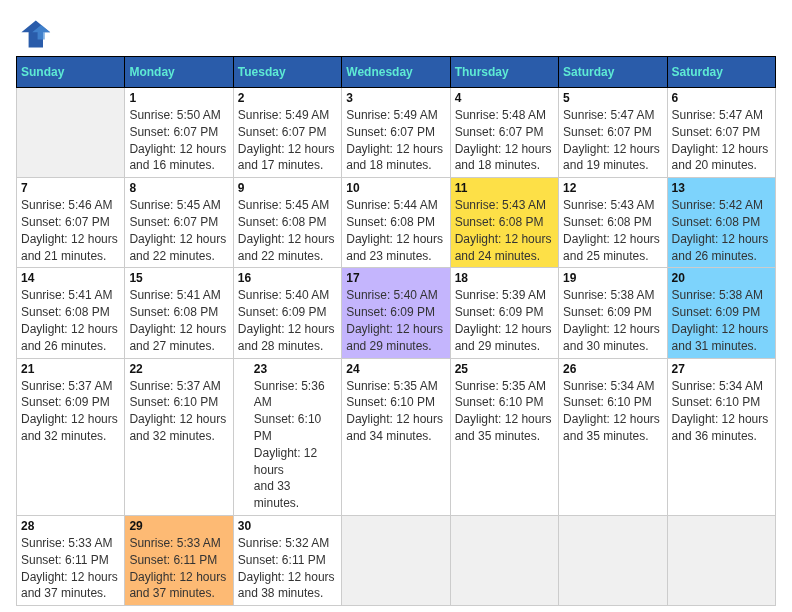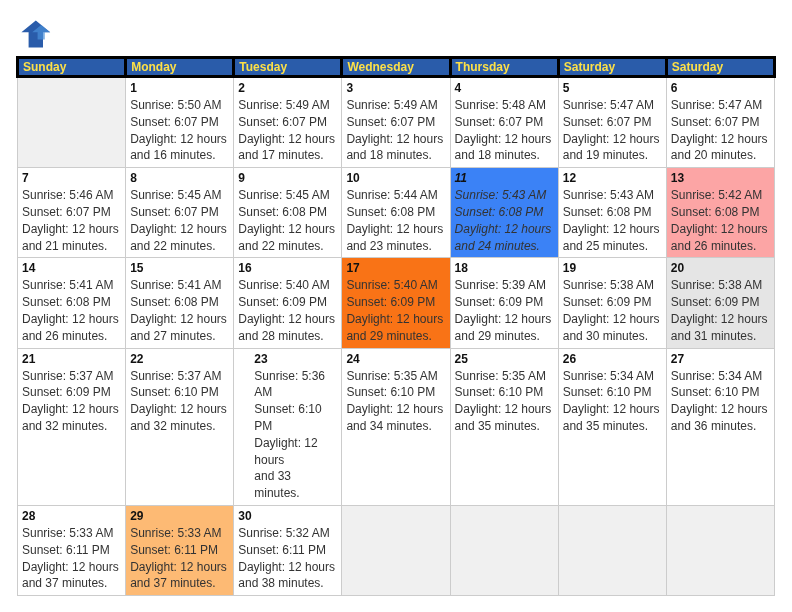--- a/index.html
+++ b/index.html
@@ -37,26 +37,26 @@
       font-size: 14px;
       color: #333;
     }
     table {
       width: 100%;
       border-collapse: collapse;
       table-layout: fixed;
     }
     th {
       background: #2a5caa;
-      color: #fde047;
+      color: #5eead4;
       font-size: 12px;
       font-weight: bold;
-      padding: 1px 4px;
+      padding: 8px 4px;
       text-align: left;
-      border: 3px solid #000000;
+      border: 1px solid #000000;
     }
     td {
       border: 1px solid #ccc;
       vertical-align: top;
       padding: 3px 4px;
       font-size: 10px;
       color: #222;
       height: 88px;
     }
     .day-num {
@@ -148,59 +148,59 @@
           <div class="cell-content">Sunrise: 5:45 AM<br>Sunset: 6:07 PM<br>Daylight: 12 hours<br>and 22 minutes.</div>
         </td>
         <td style="background: rgb(255, 255, 255);">
           <span class="day-num">9</span>
           <div class="cell-content">Sunrise: 5:45 AM<br>Sunset: 6:08 PM<br>Daylight: 12 hours<br>and 22 minutes.</div>
         </td>
         <td style="background: rgb(255, 255, 255);">
           <span class="day-num">10</span>
           <div class="cell-content">Sunrise: 5:44 AM<br>Sunset: 6:08 PM<br>Daylight: 12 hours<br>and 23 minutes.</div>
         </td>
-        <td style="background: #3b82f6; font-style: italic;">
+        <td style="background: #fde047;">
           <span class="day-num">11</span>
           <div class="cell-content">Sunrise: 5:43 AM<br>Sunset: 6:08 PM<br>Daylight: 12 hours<br>and 24 minutes.</div>
         </td>
         <td style="background: rgb(255, 255, 255);">
           <span class="day-num">12</span>
           <div class="cell-content">Sunrise: 5:43 AM<br>Sunset: 6:08 PM<br>Daylight: 12 hours<br>and 25 minutes.</div>
         </td>
-        <td style="background: #fca5a5;">
+        <td style="background: #7dd3fc;">
           <span class="day-num">13</span>
           <div class="cell-content">Sunrise: 5:42 AM<br>Sunset: 6:08 PM<br>Daylight: 12 hours<br>and 26 minutes.</div>
         </td>
       </tr>
       <tr>
         <td style="background: rgb(255, 255, 255);">
           <span class="day-num">14</span>
           <div class="cell-content">Sunrise: 5:41 AM<br>Sunset: 6:08 PM<br>Daylight: 12 hours<br>and 26 minutes.</div>
         </td>
         <td style="background: rgb(255, 255, 255);">
           <span class="day-num">15</span>
           <div class="cell-content">Sunrise: 5:41 AM<br>Sunset: 6:08 PM<br>Daylight: 12 hours<br>and 27 minutes.</div>
         </td>
         <td style="background: rgb(255, 255, 255);">
           <span class="day-num">16</span>
           <div class="cell-content">Sunrise: 5:40 AM<br>Sunset: 6:09 PM<br>Daylight: 12 hours<br>and 28 minutes.</div>
         </td>
-        <td style="background: #f97316;">
+        <td style="background: #c4b5fd;">
           <span class="day-num">17</span>
           <div class="cell-content">Sunrise: 5:40 AM<br>Sunset: 6:09 PM<br>Daylight: 12 hours<br>and 29 minutes.</div>
         </td>
         <td style="background: rgb(255, 255, 255);">
           <span class="day-num">18</span>
           <div class="cell-content">Sunrise: 5:39 AM<br>Sunset: 6:09 PM<br>Daylight: 12 hours<br>and 29 minutes.</div>
         </td>
         <td style="background: rgb(255, 255, 255);">
           <span class="day-num">19</span>
           <div class="cell-content">Sunrise: 5:38 AM<br>Sunset: 6:09 PM<br>Daylight: 12 hours<br>and 30 minutes.</div>
         </td>
-        <td style="background: #e5e5e5;">
+        <td style="background: #7dd3fc;">
           <span class="day-num">20</span>
           <div class="cell-content">Sunrise: 5:38 AM<br>Sunset: 6:09 PM<br>Daylight: 12 hours<br>and 31 minutes.</div>
         </td>
       </tr>
       <tr>
         <td style="background: rgb(255, 255, 255);">
           <span class="day-num">21</span>
           <div class="cell-content">Sunrise: 5:37 AM<br>Sunset: 6:09 PM<br>Daylight: 12 hours<br>and 32 minutes.</div>
         </td>
         <td style="background: rgb(255, 255, 255);">

